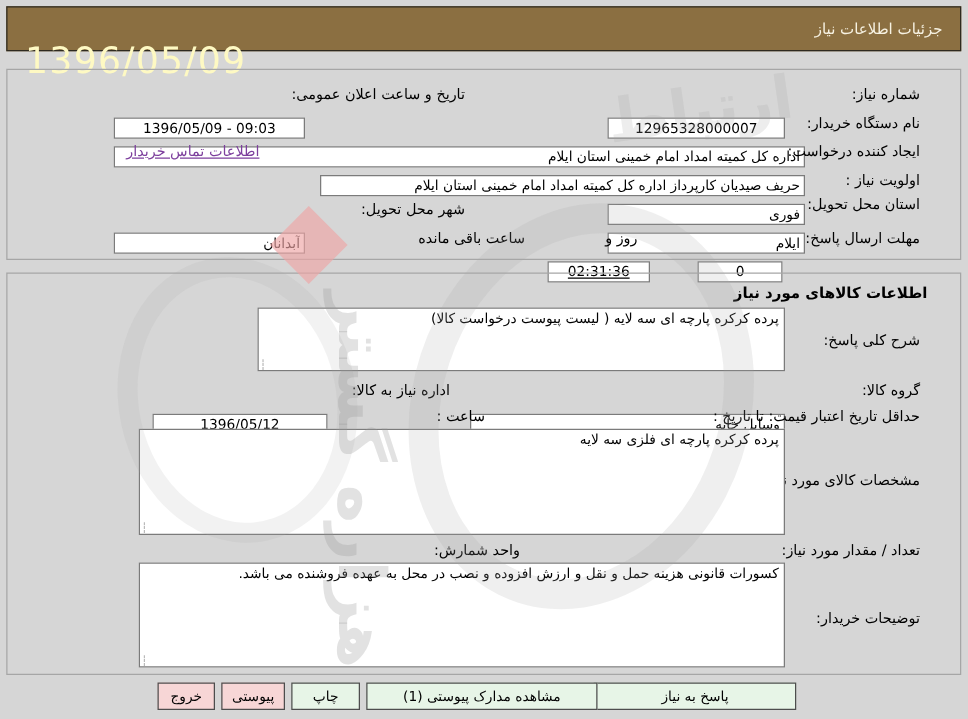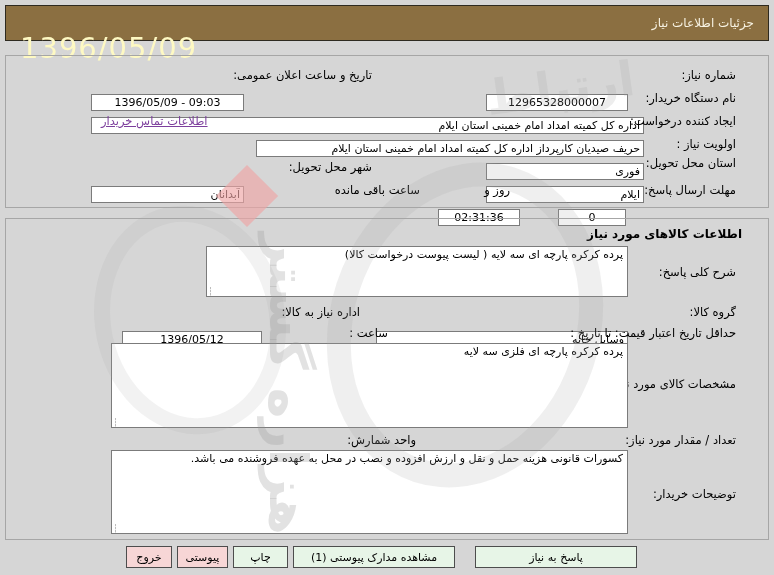--- a/index.html
+++ b/index.html
@@ -125,21 +125,21 @@
     <input class="fld r" style="left: 480px; top: 79px; width: 158px;" readonly="" value="فوری">
 
     <span class="lbl" style="right:32px; top:100px;">استان محل تحویل:</span>
     <input class="fld r" style="left: 480px; top: 102px; width: 158px;" readonly="" value="ایلام">
     <span class="lbl" style="right:396px; top:104px;">شهر محل تحویل:</span>
     <input class="fld r" style="left: 85px; top: 102px; width: 153px;" readonly="" value="آبدانان">
 
     <span class="lbl" style="right:32px; top:127px;">مهلت ارسال پاسخ:</span>
     <input class="fld c" style="left: 552px; top: 125px; width: 68px;" readonly="" value="0">
     <span class="lbl" style="right:258px; top:127px;">روز و</span>
-    <input class="fld c" style="left: 432px; top: 125px; width: 82px;" readonly="" value="02:31:36">
+    <input class="fld c" style="left: 432px; top: 125px; width: 82px; text-decoration: underline;" readonly="" value="02:31:36">
     <span class="lbl" style="right:348px; top:127px;">ساعت باقی مانده</span>
   </div>
 
   <div class="panel" id="panel2">
     <span class="section-title">اطلاعات کالاهای مورد نیاز</span>
 
     <span class="lbl" style="right:32px; top:46px;">شرح کلی پاسخ:</span>
     <textarea class="box" style="left: 200px; top: 27px; width: 422px; height: 51px;" readonly="">پرده کرکره پارچه ای سه لایه ( لیست پیوست درخواست کالا)</textarea>
     <span class="grip" style="left:202px; top:68px;">┆</span>
 
@@ -161,21 +161,21 @@
     <input class="fld r" style="left: 465px; top: 212px; width: 157px;" readonly="" value="59">
     <span class="lbl" style="right:352px; top:214px;">واحد شمارش:</span>
     <input class="fld r" style="left: 112px; top: 212px; width: 148px;" readonly="" value="متر">
 
     <span class="lbl" style="right:32px; top:268px;">توضیحات خریدار:</span>
     <textarea class="box" style="left: 105px; top: 231px; width: 517px; height: 84px;" readonly="">کسورات قانونی هزینه حمل و نقل و ارزش افزوده و نصب در محل به عهده فروشنده می باشد.</textarea>
     <span class="grip" style="left:107px; top:305px;">┆</span>
   </div>
 
   <div class="btn green" style="left:475px; width:162px;">پاسخ به نیاز</div>
-  <div class="btn green" style="left:293px; width:162px;">مشاهده مدارک پیوستی (1)</div>
+  <div class="btn green" style="left:293px; width:185px;">مشاهده مدارک پیوستی (1)</div>
   <div class="btn green" style="left:233px; width:55px;">چاپ</div>
   <div class="btn pink" style="left:177px; width:51px;">پیوستی</div>
   <div class="btn pink" style="left:126px; width:46px;">خروج</div>
 
   <div id="watermark">
     <div class="wm-circle1"></div>
     <div class="wm-circle2"></div>
     <div class="wm-diamond"></div>
     <div class="wm-text1">هزاره گستر</div>
     <div class="wm-text2">ارتباط</div>

